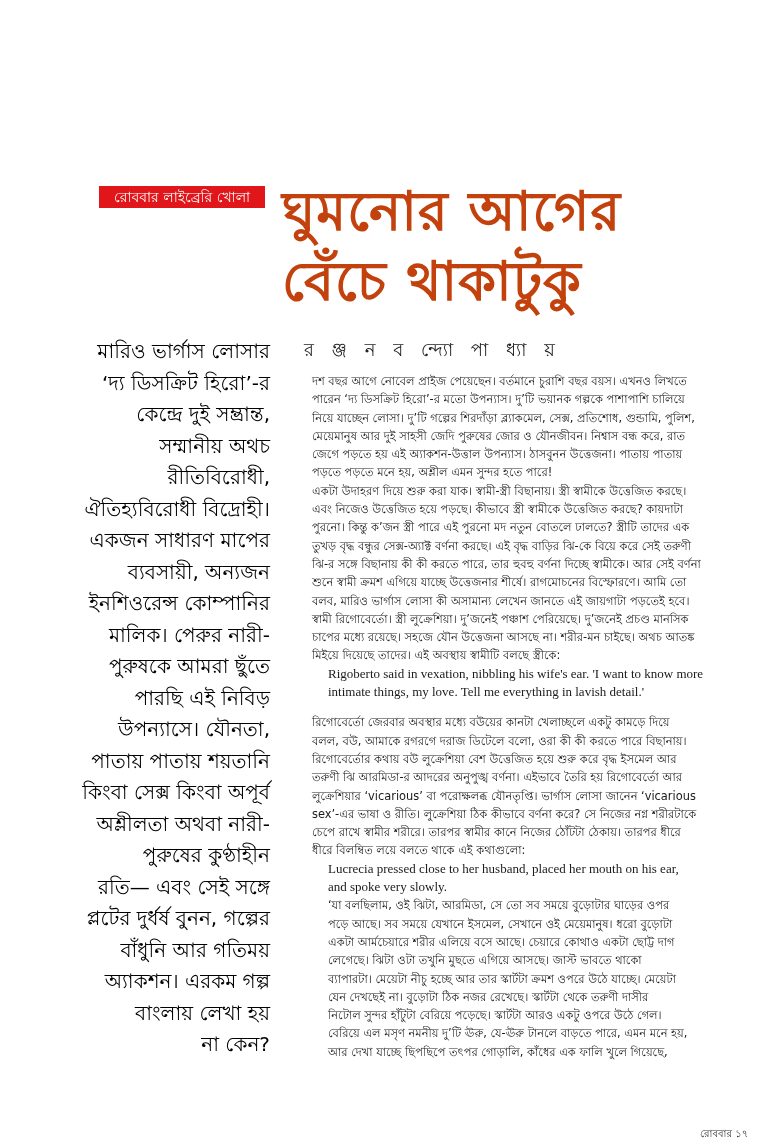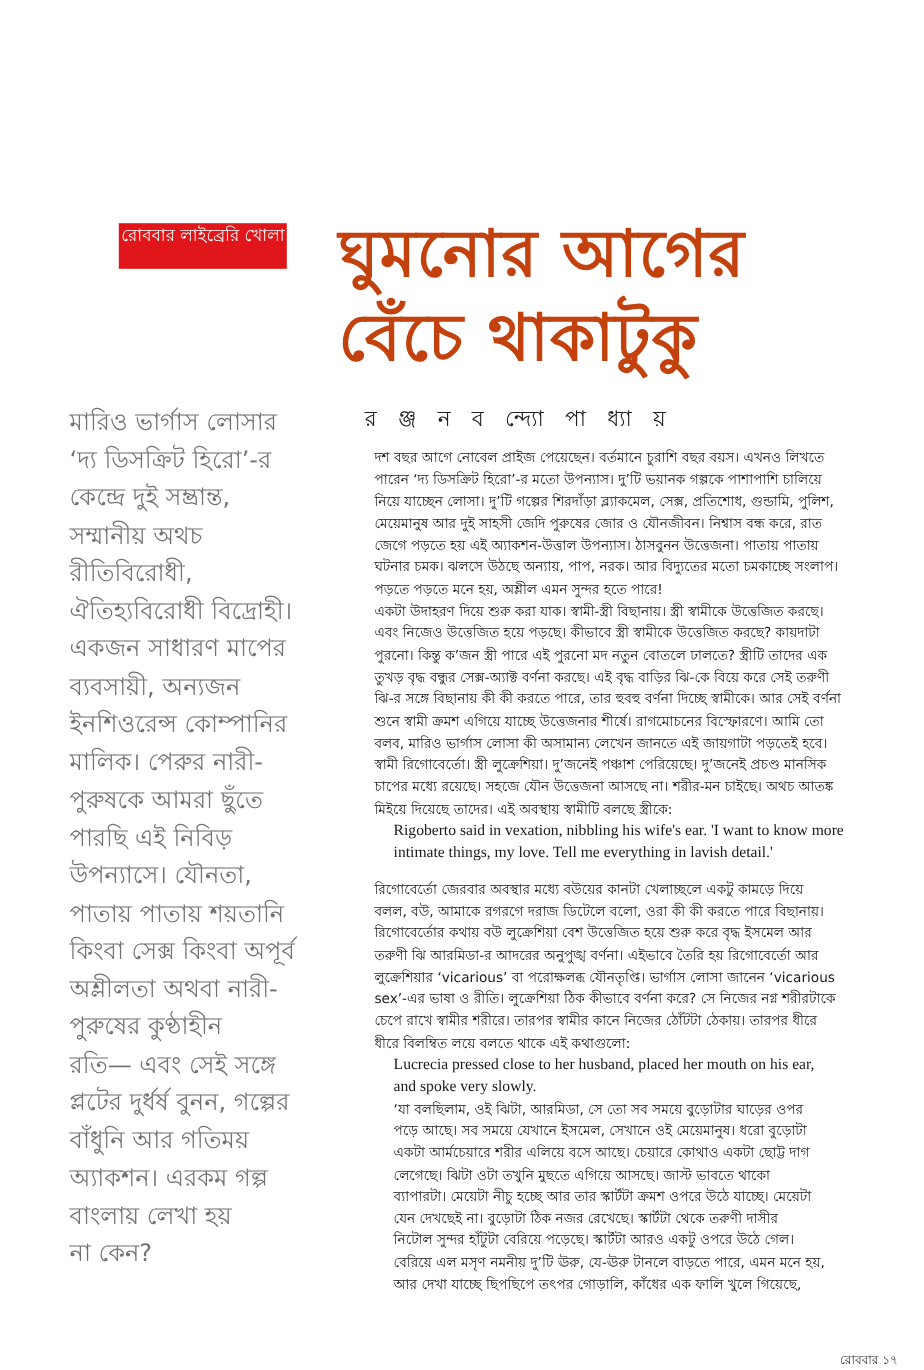--- a/index.html
+++ b/index.html
@@ -9,22 +9,22 @@
       background: #ffffff;
       color: #111111;
       position: relative;
       overflow: hidden;
       font-family: "DejaVu Sans", sans-serif;
     }
     .section-tag {
       position: absolute;
       left: 99px;
       top: 186px;
-      height: 38px;
-      padding: 0 2px;
+      height: 22px;
+      padding: 0 15px;
       background: #e0161b;
       color: #ffffff;
       font-size: 14px;
       line-height: 22px;
       white-space: nowrap;
     }
     .headline {
       position: absolute;
       left: 282px;
       top: 176px;
@@ -35,24 +35,24 @@
       line-height: 70px;
       color: #c2410c;
       letter-spacing: 1px;
     }
     .headline span { display: block; white-space: nowrap; }
     .standfirst {
       position: absolute;
       left: 58px;
       top: 336px;
       width: 212px;
-      text-align: left;
+      text-align: right;
       font-size: 20px;
       line-height: 31.5px;
-      color: #737373;
+      color: #000000;
     }
     .standfirst span { display: block; white-space: nowrap; }
     .byline {
       position: absolute;
       left: 304px;
       top: 338px;
       font-size: 18px;
       line-height: 24px;
       letter-spacing: 6px;
       color: #222222;
@@ -122,21 +122,20 @@
 
 <div class="byline">র ঞ্জ ন  ব ন্দ্যো পা ধ্যা য়</div>
 
 <div class="body" id="article-body">
     <div>
       <span class="line ">দশ বছর আগে নোবেল প্রাইজ পেয়েছেন। বর্তমানে চুরাশি বছর বয়স। এখনও লিখতে</span>
       <span class="line ">পারেন ‘দ্য ডিসক্রিট হিরো’-র মতো উপন্যাস। দু’টি ভয়ানক গল্পকে পাশাপাশি চালিয়ে</span>
       <span class="line ">নিয়ে যাচ্ছেন লোসা। দু’টি গল্পের শিরদাঁড়া ব্ল্যাকমেল, সেক্স, প্রতিশোধ, গুন্ডামি, পুলিশ,</span>
       <span class="line ">মেয়েমানুষ আর দুই সাহসী জেদি পুরুষের জোর ও যৌনজীবন। নিশ্বাস বন্ধ করে, রাত</span>
       <span class="line ">জেগে পড়তে হয় এই অ্যাকশন-উত্তাল উপন্যাস। ঠাসবুনন উত্তেজনা। পাতায় পাতায়</span>
-      <span class="line ">ঘটনার চমক। ঝলসে উঠছে অন্যায়, পাপ, নরক। আর বিদ্যুতের মতো চমকাচ্ছে সংলাপ।</span>
       <span class="line ">পড়তে পড়তে মনে হয়, অশ্লীল এমন সুন্দর হতে পারে!</span>
     </div>
     <div>
       <span class="line ">একটা উদাহরণ দিয়ে শুরু করা যাক। স্বামী-স্ত্রী বিছানায়। স্ত্রী স্বামীকে উত্তেজিত করছে।</span>
       <span class="line ">এবং নিজেও উত্তেজিত হয়ে পড়ছে। কীভাবে স্ত্রী স্বামীকে উত্তেজিত করছে? কায়দাটা</span>
       <span class="line ">পুরনো। কিন্তু ক’জন স্ত্রী পারে এই পুরনো মদ নতুন বোতলে ঢালতে? স্ত্রীটি তাদের এক</span>
       <span class="line ">তুখড় বৃদ্ধ বন্ধুর সেক্স-অ্যাক্ট বর্ণনা করছে। এই বৃদ্ধ বাড়ির ঝি-কে বিয়ে করে সেই তরুণী</span>
       <span class="line ">ঝি-র সঙ্গে বিছানায় কী কী করতে পারে, তার হুবহু বর্ণনা দিচ্ছে স্বামীকে। আর সেই বর্ণনা</span>
       <span class="line ">শুনে স্বামী ক্রমশ এগিয়ে যাচ্ছে উত্তেজনার শীর্ষে। রাগমোচনের বিস্ফোরণে। আমি তো</span>
       <span class="line ">বলব, মারিও ভার্গাস লোসা কী অসামান্য লেখেন জানতে এই জায়গাটা পড়তেই হবে।</span>

